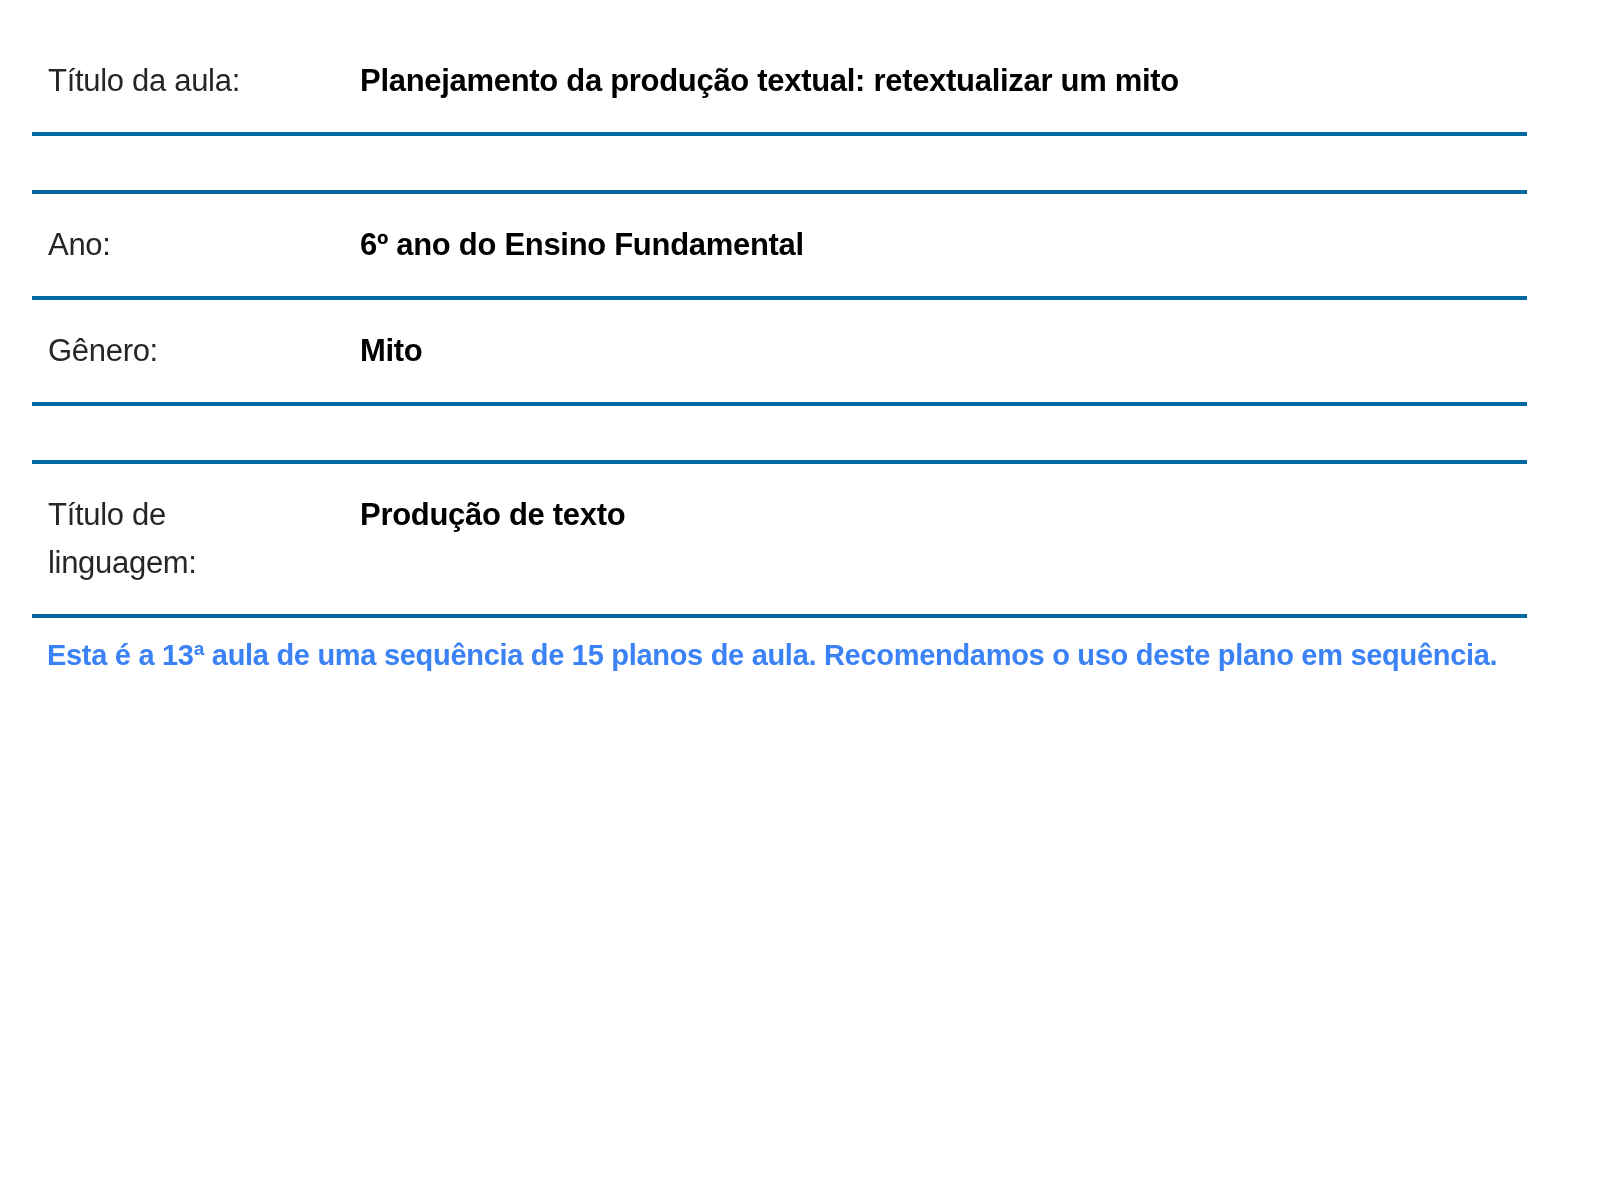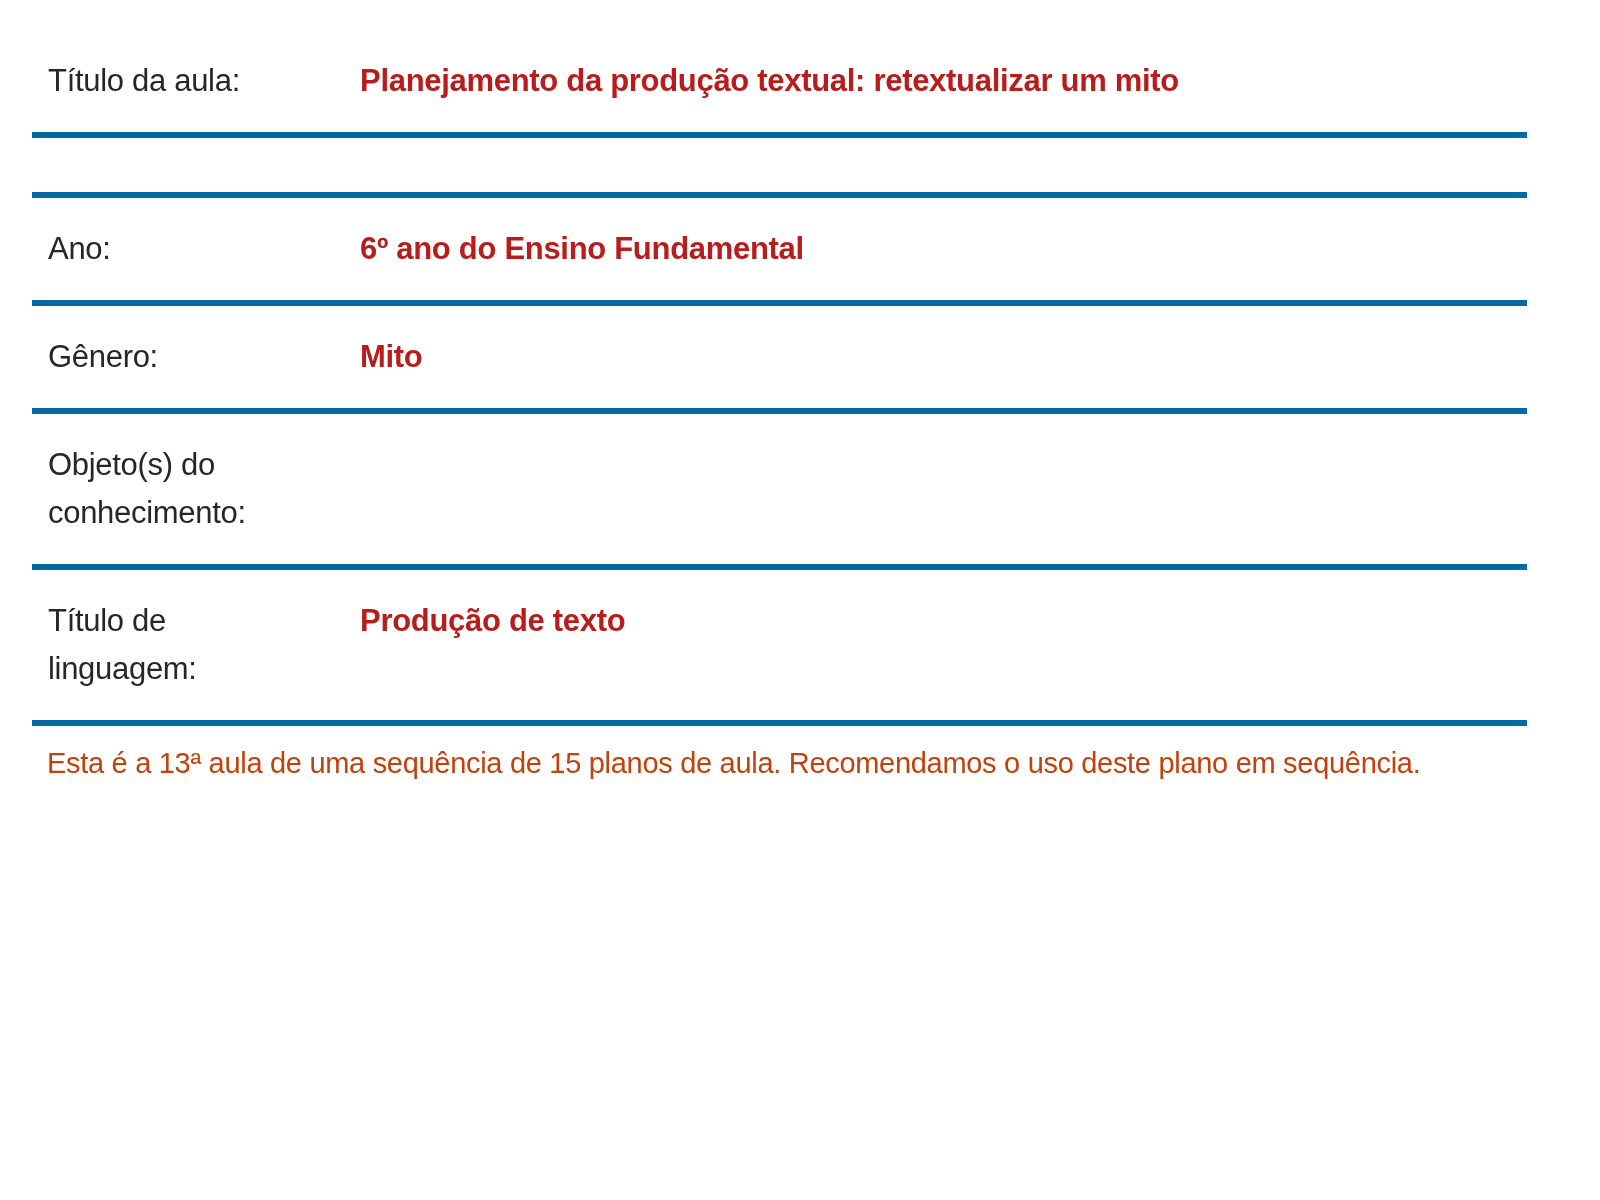--- a/index.html
+++ b/index.html
@@ -18,52 +18,52 @@
     height: 1200px;
     padding: 30px 73px 0 32px;
   }
   .info-table {
     width: 100%;
   }
   .row {
     display: flex;
     align-items: flex-start;
     padding: 27px 0;
-    border-bottom: 6px solid #0369a1;
+    border-bottom: 4px solid #0369a1;
   }
   .row:first-child {
     border-top: none;
   }
   .cell-label {
     flex: none;
     width: 270px;
     margin-left: 16px;
     margin-right: 42px;
     font-size: 31px;
     line-height: 48px;
     font-weight: 400;
     color: #262626;
     letter-spacing: -0.3px;
   }
   .cell-value {
     flex: 1;
     font-size: 31px;
     line-height: 48px;
     font-weight: 700;
-    color: #b91c1c;
+    color: #000000;
     letter-spacing: -0.3px;
     white-space: pre-wrap;
     padding-right: 40px;
   }
   .footer-note {
     padding: 13px 10px 0 15px;
     font-size: 29px;
     line-height: 48px;
-    font-weight: 400;
-    color: #c2410c;
+    font-weight: 700;
+    color: #3b82f6;
     letter-spacing: -0.3px;
   }
 </style>
 </head>
 <body>
 
 <div class="doc">
 
   <div class="info-table">
 
@@ -79,21 +79,20 @@
       <div class="cell-label">Ano:</div>
       <div class="cell-value">6º ano do Ensino Fundamental</div>
     </div>
 
     <div class="row">
       <div class="cell-label">Gênero:</div>
       <div class="cell-value">Mito</div>
     </div>
 
     <div class="row">
-      <div class="cell-label">Objeto(s) do conhecimento:</div>
     </div>
 
     <div class="row">
       <div class="cell-label">Título de linguagem:</div>
       <div class="cell-value">Produção de texto</div>
     </div>
 
 
   </div>
 

